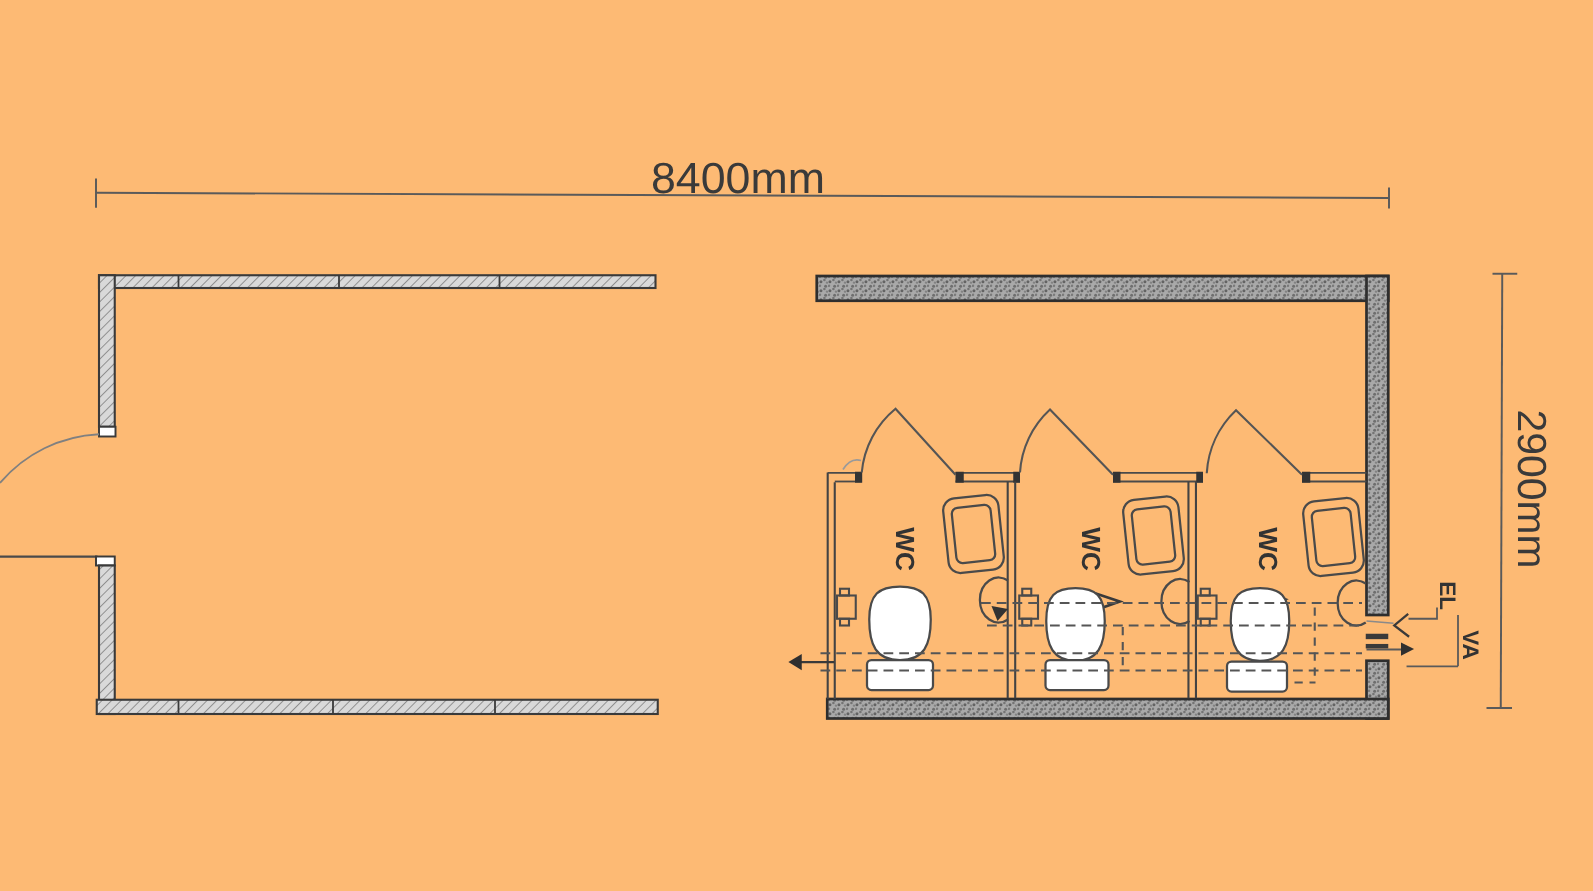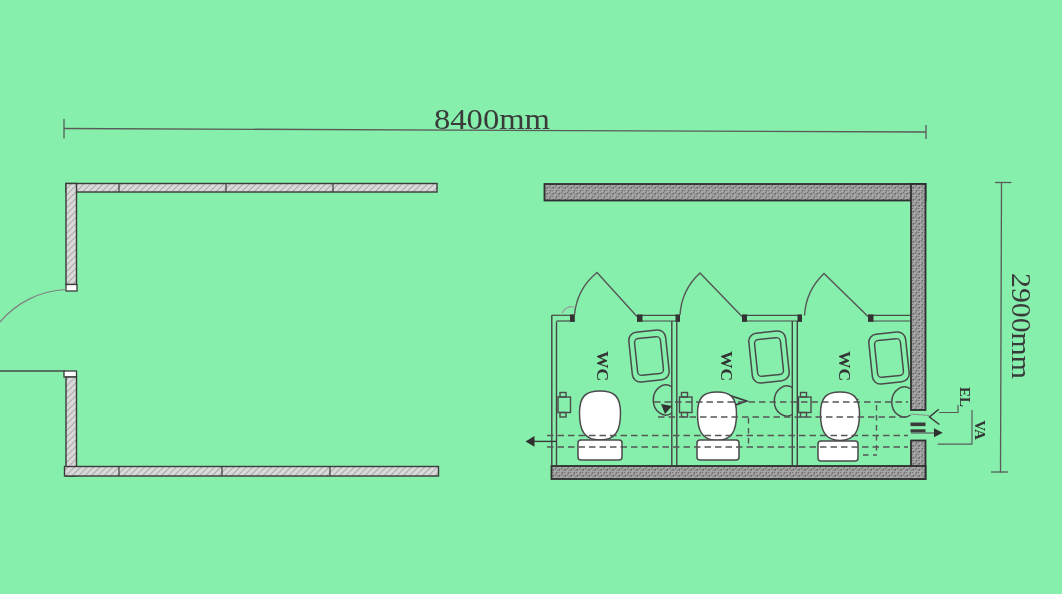--- a/index.html
+++ b/index.html
@@ -1,17 +1,17 @@
 <!DOCTYPE html>
 <html><head>
 <meta charset="utf-8">
 <style>
   html,body{margin:0;padding:0;background:#ffffff;}
-  #page{width:1062px;height:594px;position:relative;background:#86efac;
-        font-family:Liberation Serif, serif;}
+  #page{width:1062px;height:594px;position:relative;background:#fdba74;
+        font-family:Liberation Sans, sans-serif;}
   svg{position:absolute;top:0;left:0;filter:blur(0.4px);}
 </style>
 </head>
 <body>
 <div id="page">
 <svg width="1062" height="594" viewBox="0 0 1062 594">
 <defs>
   <pattern id="hatchL" width="4.5" height="4.5" patternUnits="userSpaceOnUse" patternTransform="rotate(45)">
     <rect width="4.5" height="4.5" fill="#d9d9d9"></rect>
     <line x1="0" y1="0" x2="0" y2="4.5" stroke="#8f8f8f" stroke-width="1.3"></line>

